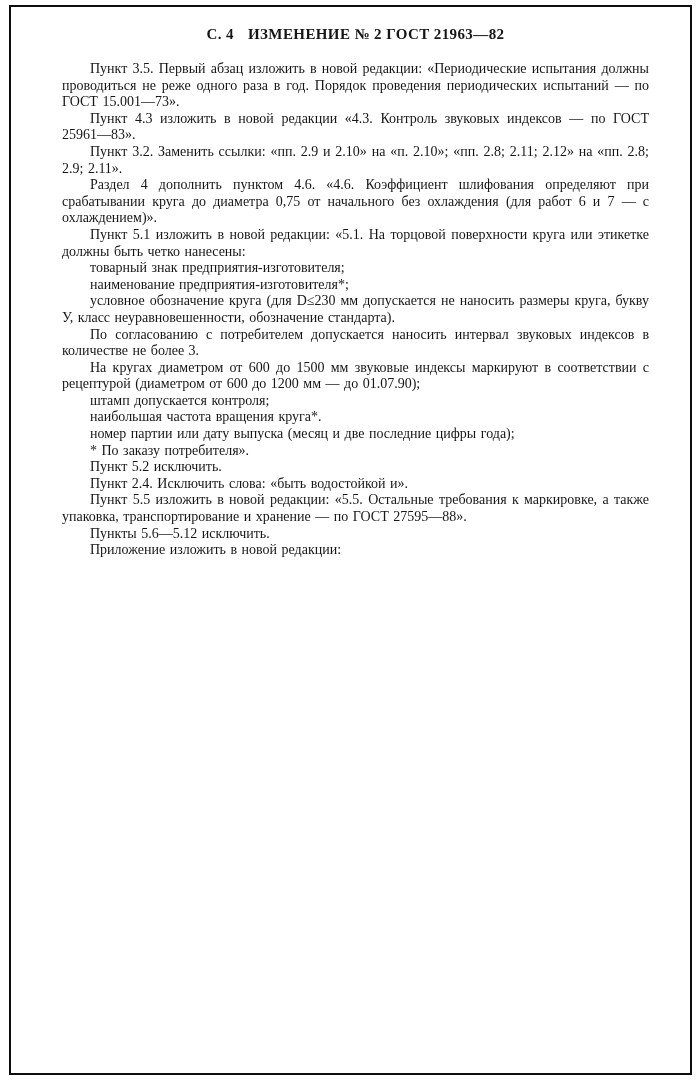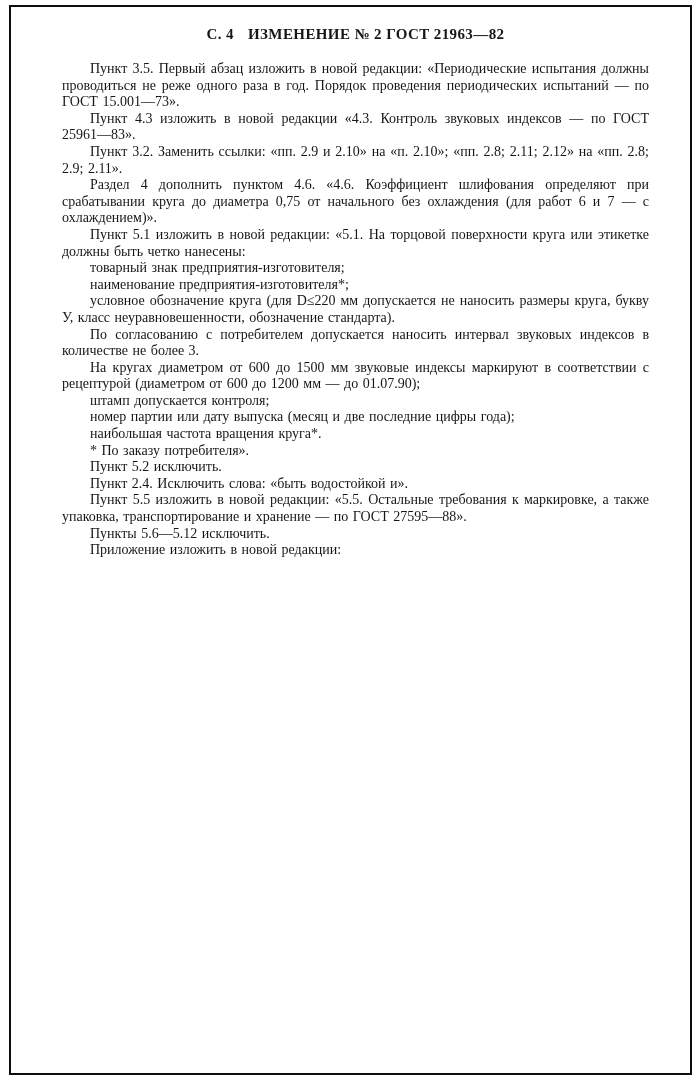--- a/index.html
+++ b/index.html
@@ -62,26 +62,26 @@
       <span class="page-label">С. 4</span><span>ИЗМЕНЕНИЕ № 2 ГОСТ 21963—82</span>
     </div>
     <div class="body">
         <p class="para">Пункт 3.5. Первый абзац изложить в новой редакции: «Периодические испытания должны проводиться не реже одного раза в год. Порядок проведения периодических испытаний — по ГОСТ 15.001—73».</p>
         <p class="para">Пункт 4.3 изложить в новой редакции «4.3. Контроль звуковых индексов — по ГОСТ 25961—83».</p>
         <p class="para">Пункт 3.2. Заменить ссылки: «пп. 2.9 и 2.10» на «п. 2.10»; «пп. 2.8; 2.11; 2.12» на «пп. 2.8; 2.9; 2.11».</p>
         <p class="para">Раздел 4 дополнить пунктом 4.6. «4.6. Коэффициент шлифования определяют при срабатывании круга до диаметра 0,75 от начального без охлаждения (для работ 6 и 7 — с охлаждением)».</p>
         <p class="para">Пункт 5.1 изложить в новой редакции: «5.1. На торцовой поверхности круга или этикетке должны быть четко нанесены:</p>
         <p class="para">товарный знак предприятия-изготовителя;</p>
         <p class="para">наименование предприятия-изготовителя*;</p>
-        <p class="para">условное обозначение круга (для D≤220 мм допускается не наносить размеры круга, букву У, класс неуравновешенности, обозначение стандарта).</p>
+        <p class="para">условное обозначение круга (для D≤230 мм допускается не наносить размеры круга, букву У, класс неуравновешенности, обозначение стандарта).</p>
         <p class="para">По согласованию с потребителем допускается наносить интервал звуковых индексов в количестве не более 3.</p>
         <p class="para">На кругах диаметром от 600 до 1500 мм звуковые индексы маркируют в соответствии с рецептурой (диаметром от 600 до 1200 мм — до 01.07.90);</p>
         <p class="para">штамп допускается контроля;</p>
+        <p class="para">наибольшая частота вращения круга*.</p>
         <p class="para">номер партии или дату выпуска (месяц и две последние цифры года);</p>
-        <p class="para">наибольшая частота вращения круга*.</p>
         <p class="para">* По заказу потребителя».</p>
         <p class="para">Пункт 5.2 исключить.</p>
         <p class="para">Пункт 2.4. Исключить слова: «быть водостойкой и».</p>
         <p class="para">Пункт 5.5 изложить в новой редакции: «5.5. Остальные требования к маркировке, а также упаковка, транспортирование и хранение — по ГОСТ 27595—88».</p>
         <p class="para">Пункты 5.6—5.12 исключить.</p>
         <p class="para">Приложение изложить в новой редакции:</p>
       </div>
   </div>
 </div>
 

